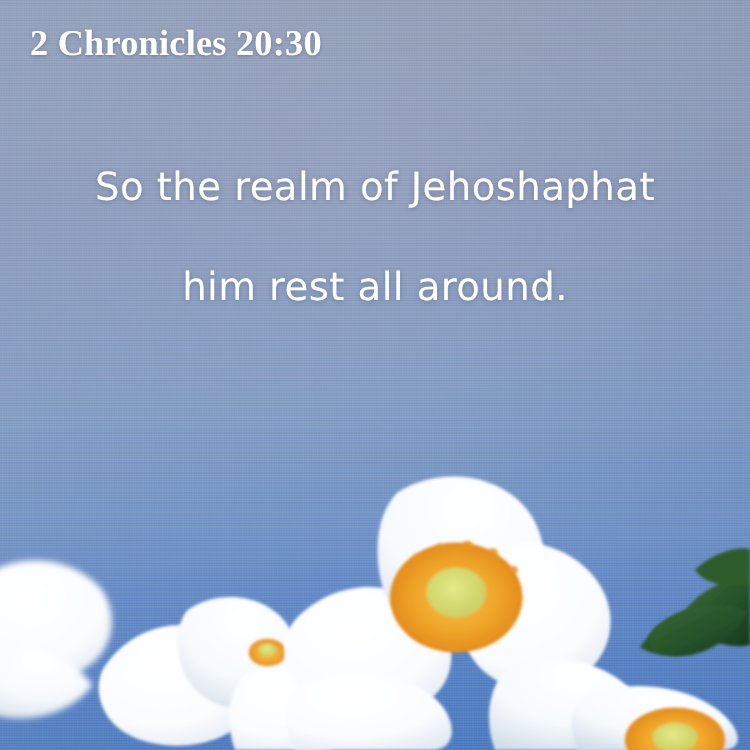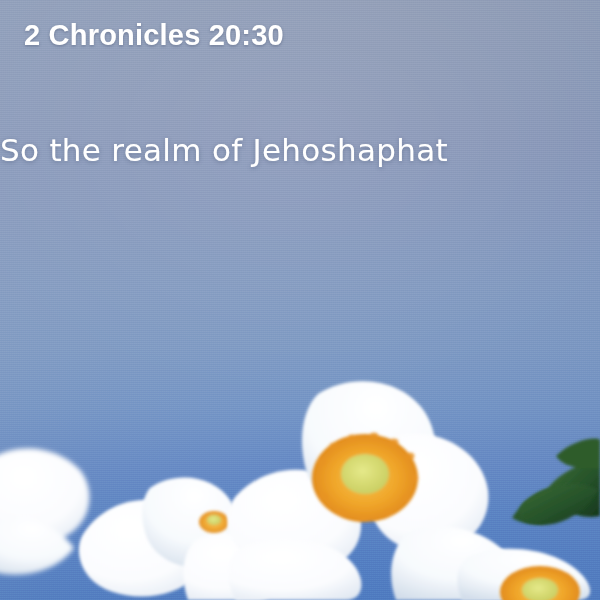--- a/index.html
+++ b/index.html
@@ -71,34 +71,34 @@
     height: 230px;
   }
   .flowers svg { display: block; width: 600px; height: 230px; }
 
   
   .reference {
     position: absolute;
     left: 24px;
     top: 20px;
     color: #ffffff;
-    font-family: Liberation Sans, sans-serif;
+    font-family: Liberation Serif, serif;
     font-weight: bold;
     font-size: 29px;
     letter-spacing: 0.2px;
     line-height: 1.1;
     text-shadow: 0 1px 3px rgba(50,65,95,0.45), 0 0 1px rgba(255,255,255,0.4);
     white-space: nowrap;
   }
   .verse {
     position: absolute;
     left: 0;
     top: 110px;
     width: 600px;
-    text-align: left;
+    text-align: center;
     color: #ffffff;
     font-family: "DejaVu Sans", sans-serif;
     font-size: 31px;
     font-weight: 500;
     line-height: 80px;
     letter-spacing: 0.3px;
     text-shadow: 0 1px 4px rgba(55,70,100,0.40), 0 0 1px rgba(255,255,255,0.35);
   }
   .verse .vline { display: block; white-space: nowrap; }
 </style>
@@ -205,15 +205,16 @@
       </g>
 
       <path d="M524 132 C548 112 582 110 598 120 C584 146 552 162 526 152 C518 148 518 138 524 132 Z" fill="url(#leafG)" filter="url(#soft)"></path>
     </svg>
   </div>
 
   <div class="reference">2 Chronicles 20:30</div>
 
   <div class="verse">
     <span class="vline">So the realm of Jehoshaphat</span>
+    <span class="vline">him rest all around.</span>
   </div>
 
 </div>
 
 </body></html>

